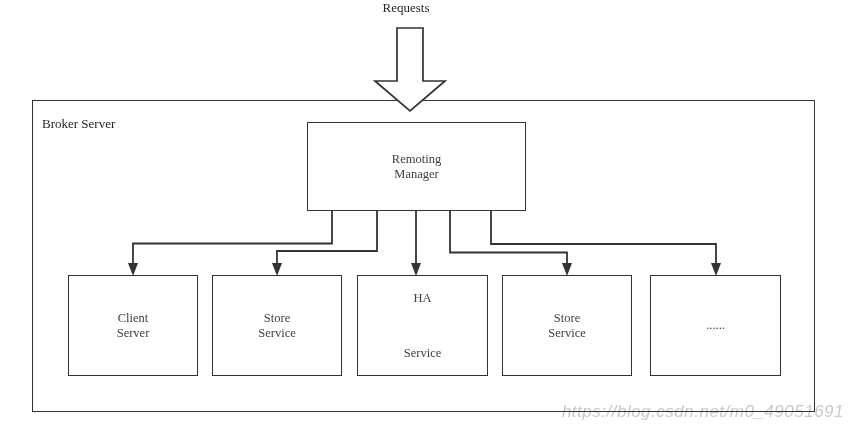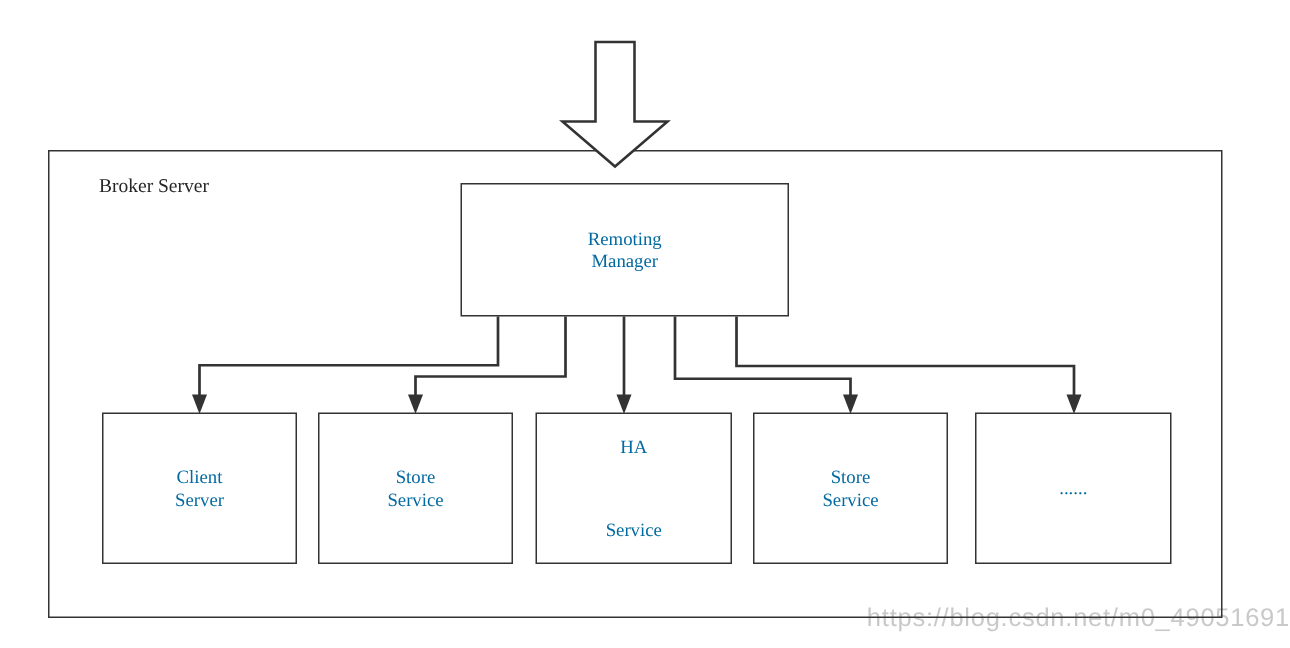--- a/index.html
+++ b/index.html
@@ -23,68 +23,70 @@
     text-align: center;
   }
   #broker-box {
     position: absolute;
     left: 32px; top: 100px;
     width: 783px; height: 312px;
     border: 1.7px solid #333333;
     background: transparent;
   }
   #broker-label {
-    left: 42px; top: 116px; margin-left: 24px;
+    left: 42px; top: 116px;
   }
   .node-box {
     position: absolute;
     border: 1.7px solid #333333;
     background: #ffffff;
     display: flex;
     flex-direction: column;
     align-items: center;
     justify-content: center;
     text-align: center;
     font-size: 12.5px;
     line-height: 15px;
-    color: #0369a1;
+    color: #404040;
   }
   .node-box span { display: block; }
   #remoting-box { left: 307px; top: 122px; width: 219px; height: 89px; }
   #module-box-0 { left: 68px;  top: 275px; width: 130px; height: 101px; text-align: right; }
   #module-box-1 { left: 212px; top: 275px; width: 130px; height: 101px; }
   #module-box-2 { left: 357px; top: 275px; width: 131px; height: 101px; gap: 40px; }
   #module-box-3 { left: 502px; top: 275px; width: 130px; height: 101px; }
   #module-box-4 { left: 650px; top: 275px; width: 131px; height: 101px; }
   #watermark {
     position: absolute;
-    right: 0; top: 402px;
+    right: 16px; top: 402px;
     font-family: "Liberation Sans", "DejaVu Sans", sans-serif;
     font-size: 17px;
     color: rgba(198, 198, 198, 0.95);
     white-space: nowrap;
     letter-spacing: 0.5px;
+    font-style: italic;
   }
   #connector-svg {
     position: absolute;
     left: 0; top: 0;
     width: 860px; height: 432px;
     pointer-events: none;
   }
   .conn { fill: none; stroke: #333333; stroke-width: 1.8; }
   .arrowhead { fill: #333333; stroke: none; }
   .big-arrow { fill: #ffffff; stroke: #333333; stroke-width: 1.7; }
 </style>
 </head>
 <body>
 
 <div id="stage">
 
   <div id="watermark">https://blog.csdn.net/m0_49051691</div>
 
+  <div id="requests-label" class="label">Requests</div>
 
   <div id="broker-box"></div>
   <div id="broker-label" class="label">Broker Server</div>
 
   <div id="remoting-box" class="node-box">
     <span>Remoting</span>
     <span>Manager</span>
   </div>
 
   <div id="module-box-0" class="node-box">

